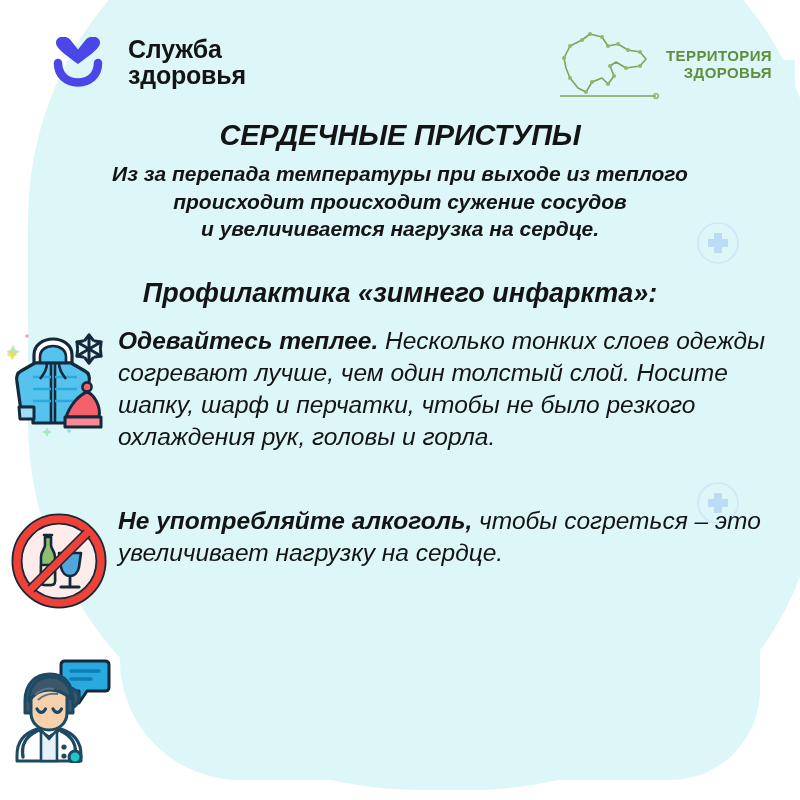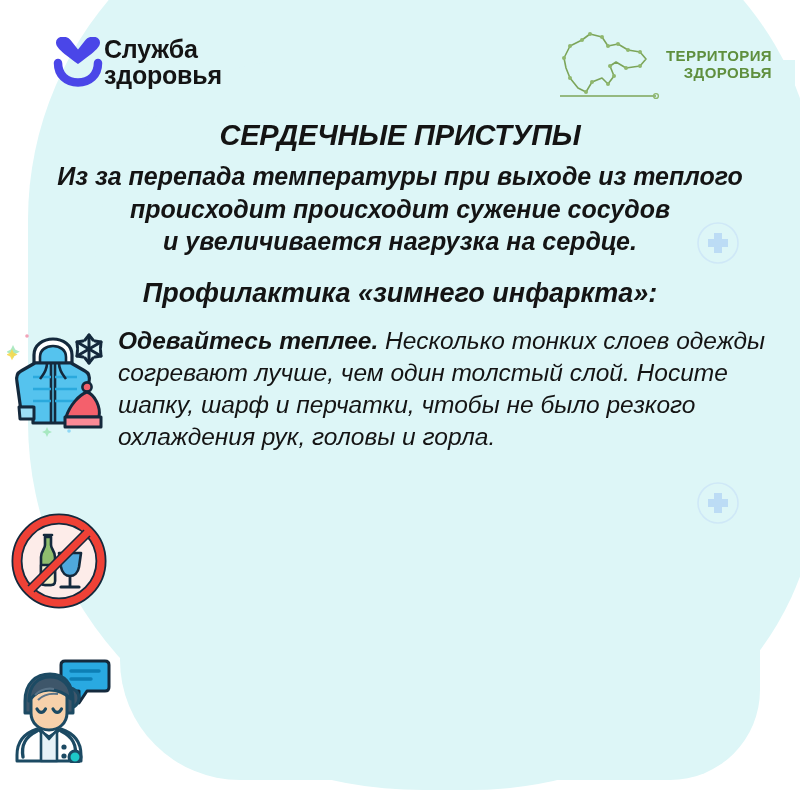--- a/index.html
+++ b/index.html
@@ -57,21 +57,21 @@
     width: 800px;
     height: 115px;
     z-index: 5;
   }
   .logo-left {
     position: absolute;
     left: 52px;
     top: 36px;
     display: flex;
     align-items: center;
-    gap: 0;
+    gap: 24px;
   }
   .logo-mark { width: 52px; height: 50px; display: block; }
   .logo-wordmark {
     font-size: 25px;
     font-weight: bold;
     line-height: 1.04;
     color: #141414;
     letter-spacing: -0.2px;
   }
   .logo-wordmark span { display: block; }
@@ -109,21 +109,21 @@
   .headline .h-main {
     font-size: 29px;
     font-weight: bold;
     font-style: italic;
     line-height: 1.22;
     letter-spacing: -0.2px;
   }
   .headline .h-main span { display: block; }
   .headline .h-sub {
     margin-top: 7px;
-    font-size: 25px;
+    font-size: 21px;
     font-weight: bold;
     font-style: italic;
     line-height: 1.3;
   }
   .headline .h-sub span { display: block; }
 
   .section-title {
     position: absolute;
     left: 0;
     top: 278px;
@@ -312,20 +312,23 @@
           </g>
 
           <circle cx="48" cy="48" r="42" fill="none" stroke="#ef4136" stroke-width="9"></circle>
           <circle cx="48" cy="48" r="46.6" fill="none" stroke="#14293c" stroke-width="1.8"></circle>
           <circle cx="48" cy="48" r="37.4" fill="none" stroke="#14293c" stroke-width="1.8"></circle>
           <line x1="20" y1="76" x2="76" y2="20" stroke="#ef4136" stroke-width="9" stroke-linecap="butt"></line>
           <line x1="17" y1="73" x2="73" y2="17" stroke="#14293c" stroke-width="1.6"></line>
           <line x1="23" y1="79" x2="79" y2="23" stroke="#14293c" stroke-width="1.6"></line>
         </svg>
       </div>
+      <div class="tip-body">
+        <b>Не употребляйте алкоголь,</b><span> чтобы согреться – это увеличивает нагрузку на сердце.</span>
+      </div>
     </div>
 
     <div class="tip" id="tip-2">
       <div class="tip-icon">
         <svg width="104" height="106" viewBox="0 0 104 106">
 
           <g transform="translate(54,2)">
             <path d="M4 2 L44 2 C46.5 2 48 3.6 48 6 L48 28 C48 30.4 46.5 32 44 32 L26 32 L18 44 L18 32 L4 32 C1.6 32 0 30.4 0 28 L0 6 C0 3.6 1.6 2 4 2 Z" fill="#29a9e1" stroke="#14293c" stroke-width="3" stroke-linejoin="round"></path>
             <path d="M10 12 L38 12 M10 20 L30 20" stroke="#0d7fb5" stroke-width="3.4" stroke-linecap="round"></path>
           </g>

